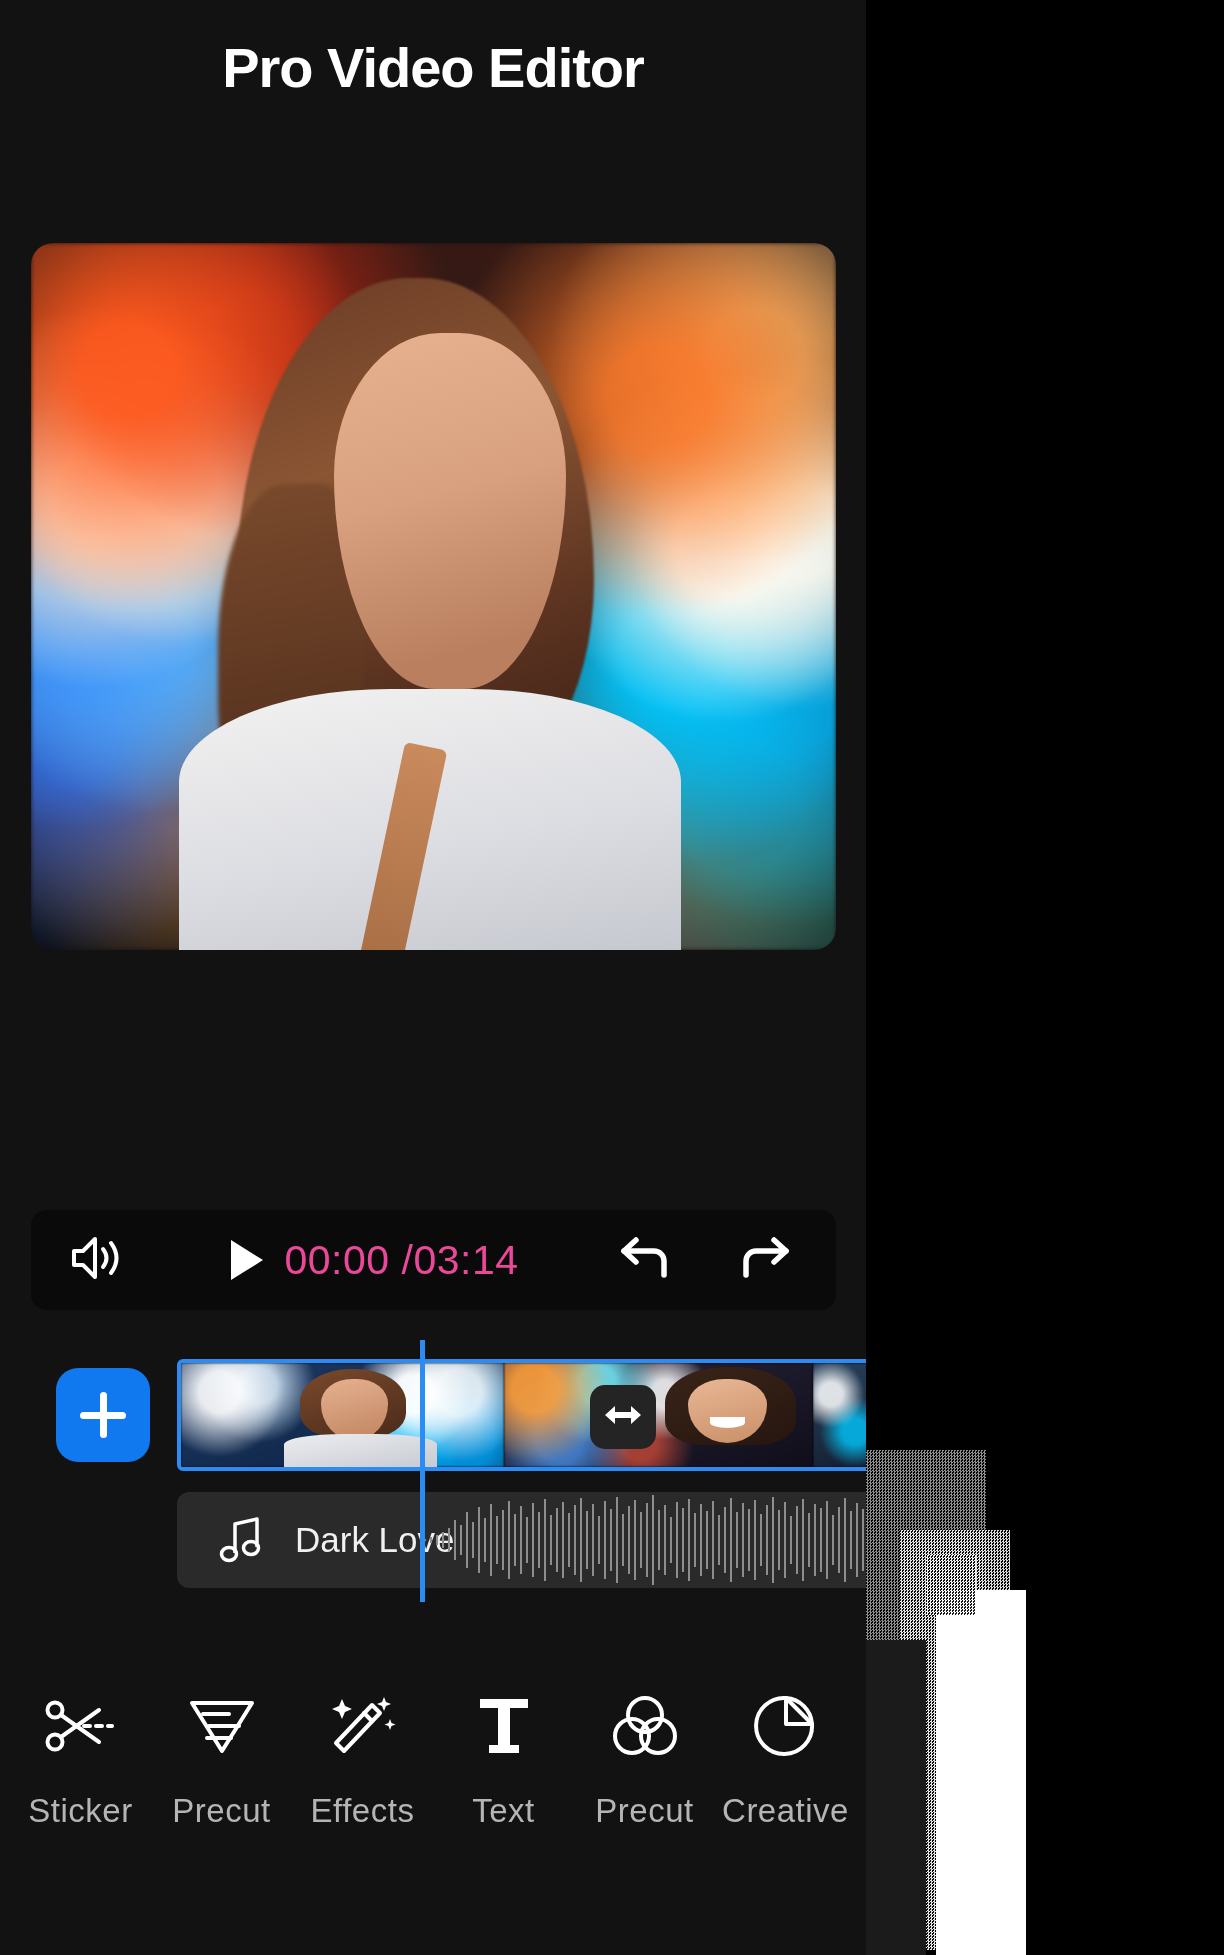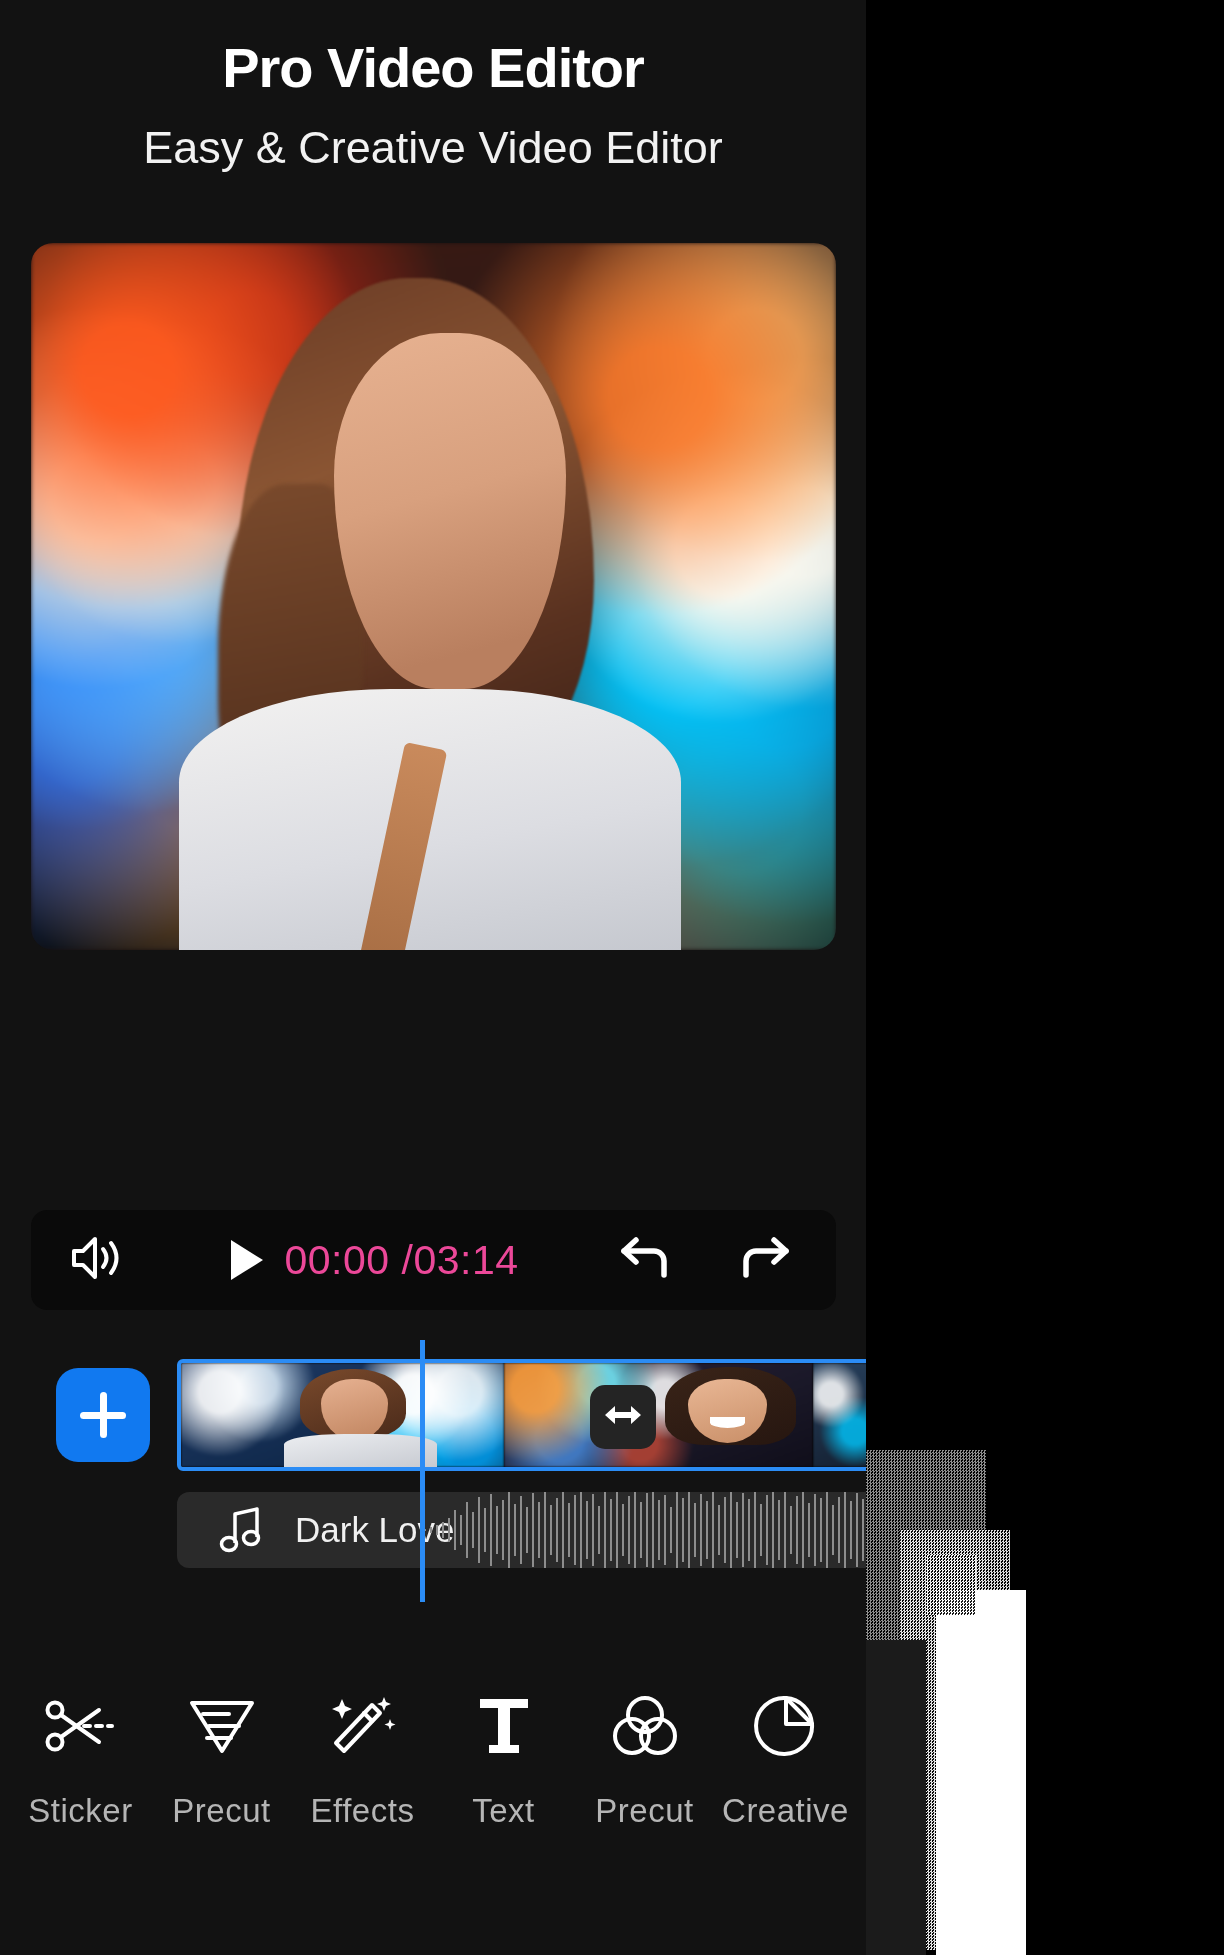--- a/index.html
+++ b/index.html
@@ -192,21 +192,21 @@
     display:flex; align-items:center; justify-content:center;
   }
   .playhead {
     position: absolute; left: 420px; top: 0;
     width: 5px; height: 262px;
     background: #2b8cf5; z-index: 9;
   }
 
   .audio-track {
     position: absolute; left: 177px; top: 152px;
-    width: 700px; height: 76px;
+    width: 700px; height: 96px;
     background: #2a2a2a; border-radius: 12px;
     display: flex; align-items: center; overflow: hidden;
   }
   .music-note-ico { margin-left: 42px; display:flex; align-items:center; }
   .track-name { font-size: 35px; color: #f0f0f0; margin-left: 30px; white-space: nowrap; }
   .waveform { position:absolute; left: 246px; top: 0; height: 100%; width: 460px; display:flex; align-items:center; }
 
   
   .toolbar {
     position: absolute; left: 0; top: 1672px;
@@ -233,21 +233,20 @@
 </style>
 </head>
 <body>
 
 <div id="root">
 
   <div class="app-frame">
 
     <div class="header">
       <div class="app-title">Pro Video Editor</div>
-      <div class="app-subtitle">Easy &amp; Creative Video Editor</div>
     </div>
 
     <div class="preview-wrap">
       <div class="preview-bg"></div>
       <div class="preview-subject">
         <div class="subj-hair"></div>
         <div class="subj-hair2"></div>
         <div class="subj-face"></div>
         <div class="subj-body"></div>
         <div class="subj-strap"></div>

